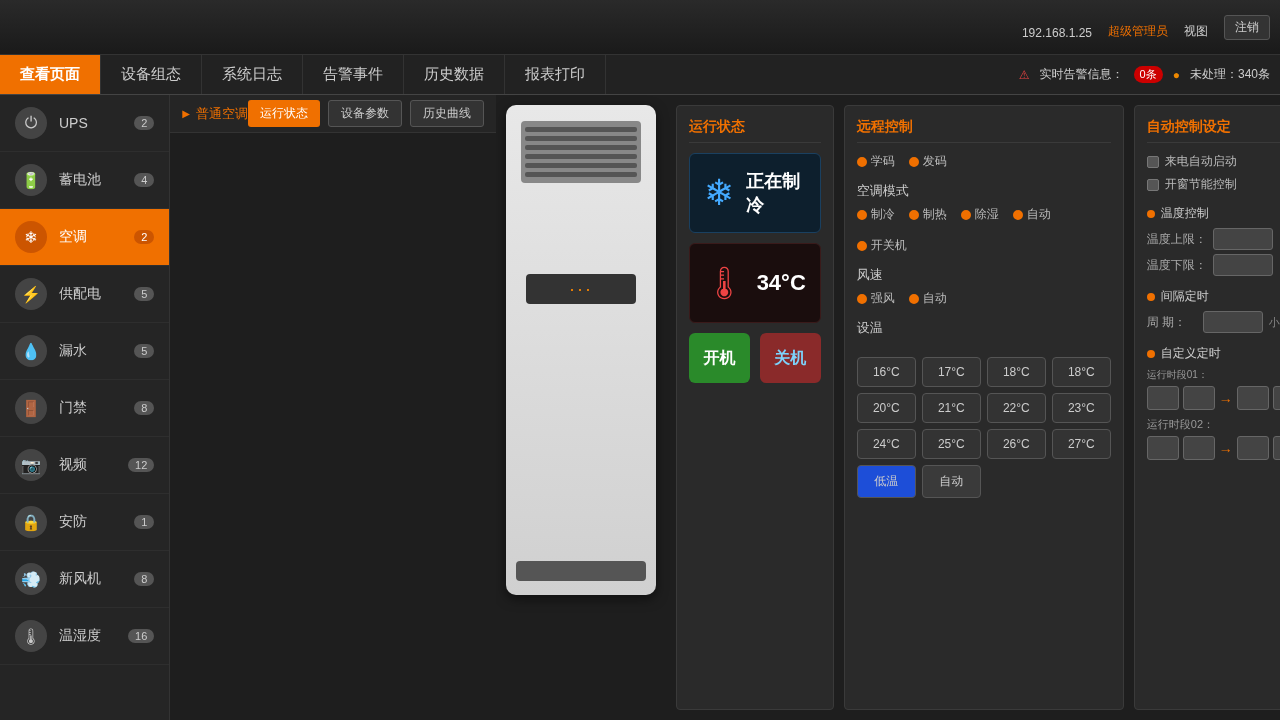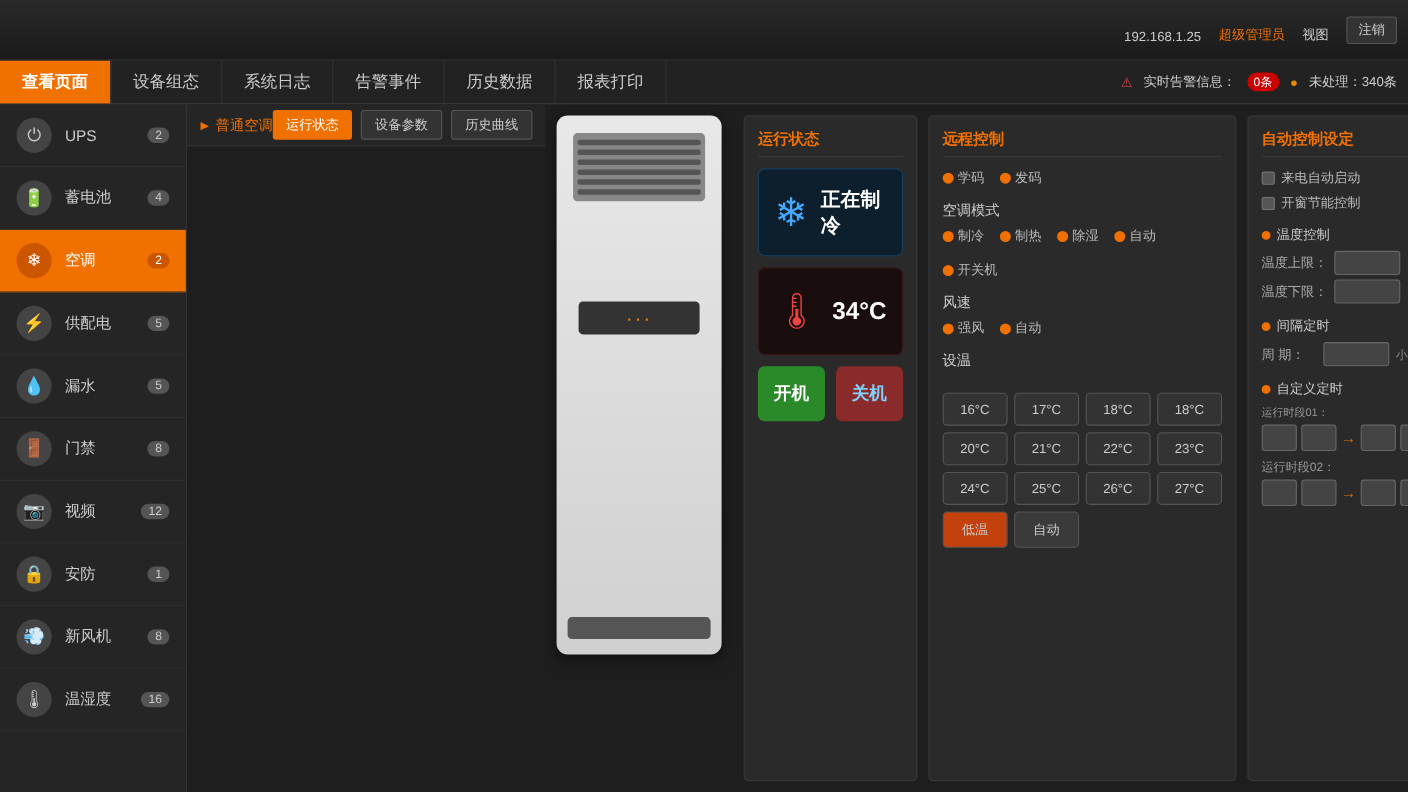--- a/index.html
+++ b/index.html
@@ -378,21 +378,21 @@
     .temp-btn {
       background: #333;
       border: 1px solid #555;
       border-radius: 4px;
       color: #ccc;
       padding: 7px 0;
       text-align: center;
       cursor: pointer;
       font-size: 12px;
     }
-    .temp-btn.special { background: #c2410c; }
+    .temp-btn.special { background: #1d4ed8; }
     .temp-btn.special-2 { background: #3a3a3a; }
 
     
     #auto-panel {
       width: 241px;
     }
     .auto-section {
       margin-bottom: 12px;
     }
     .auto-section-title {

